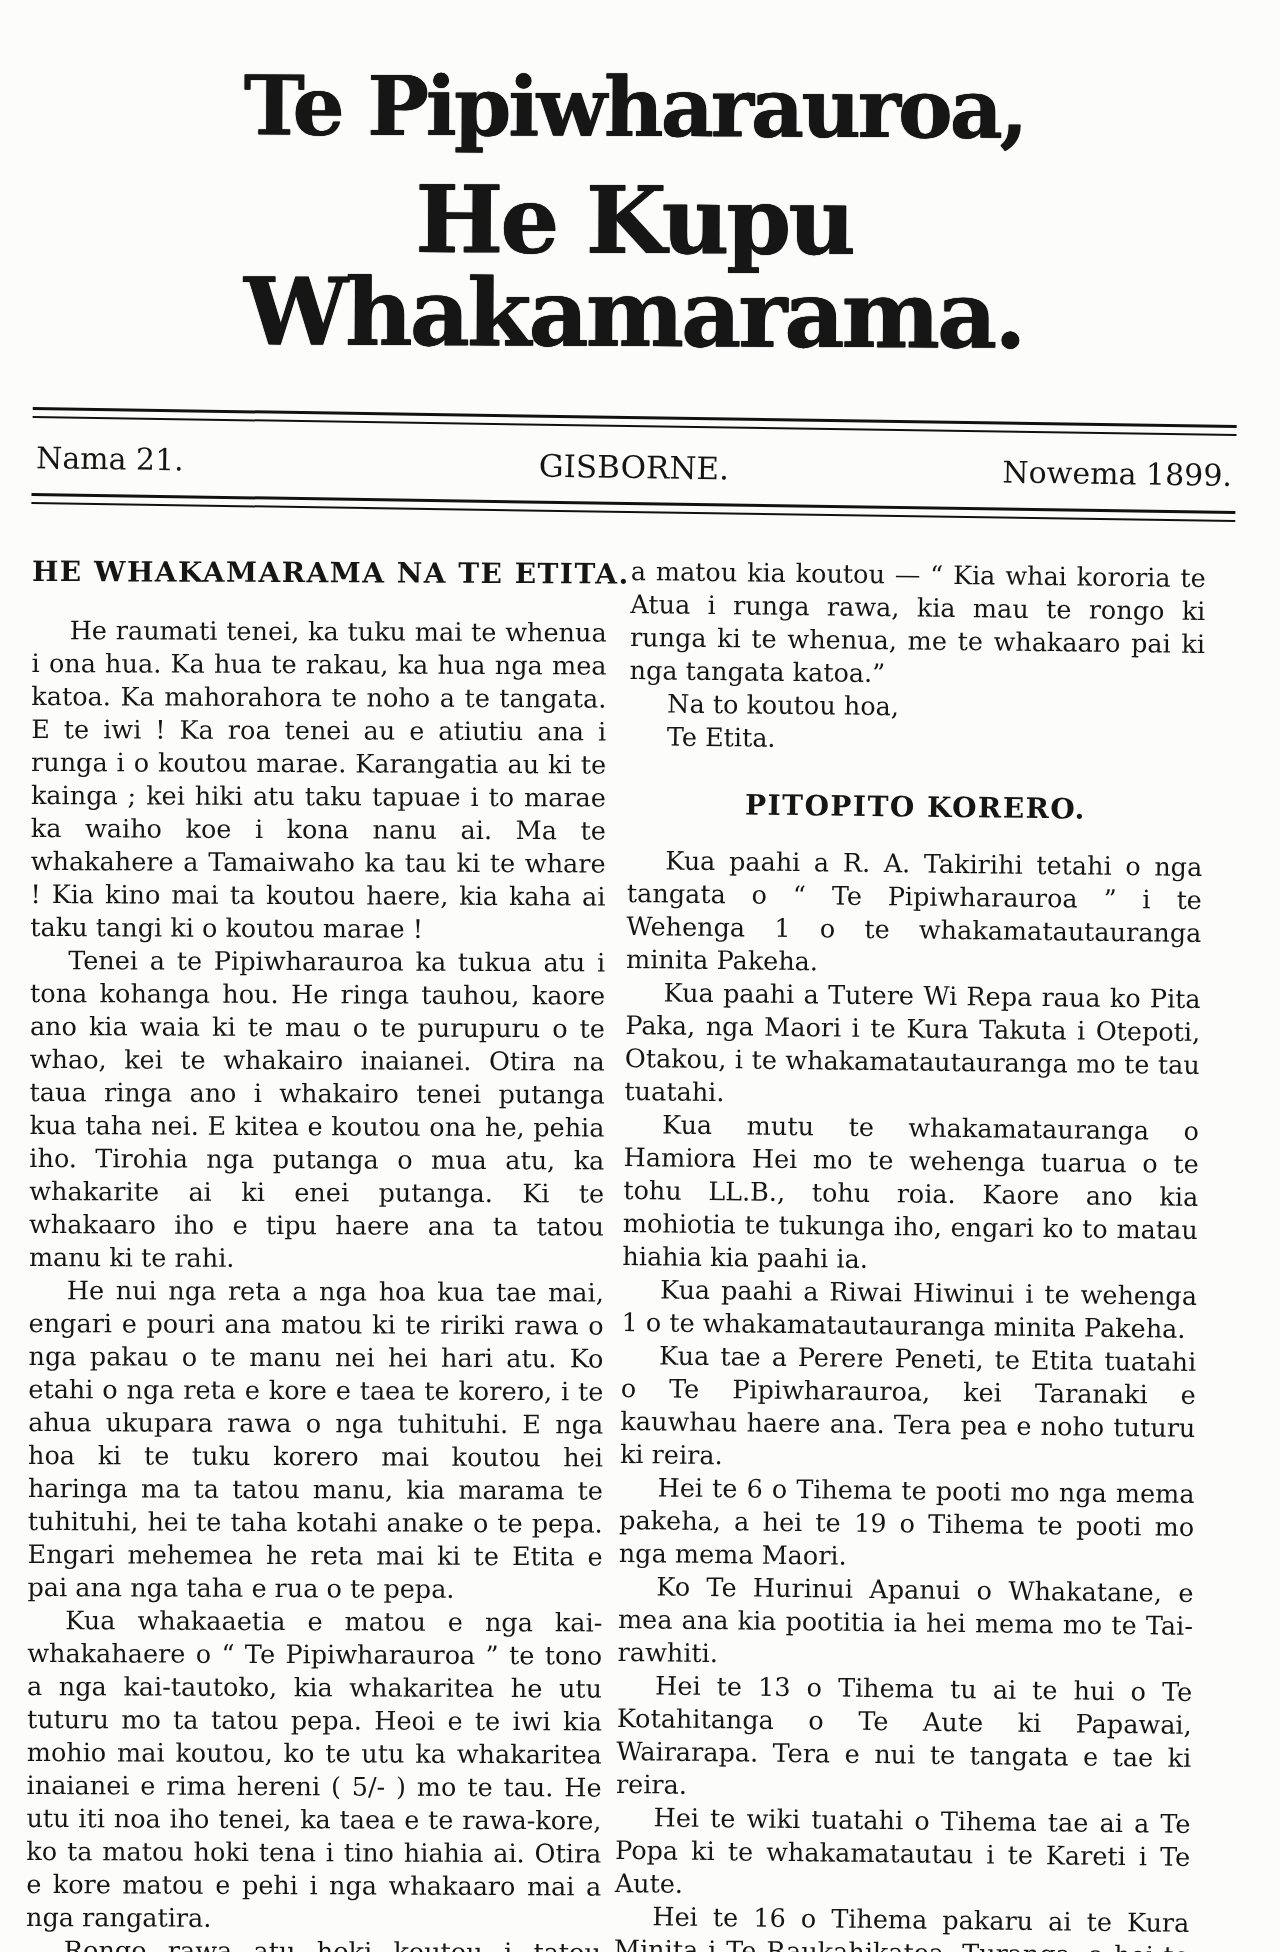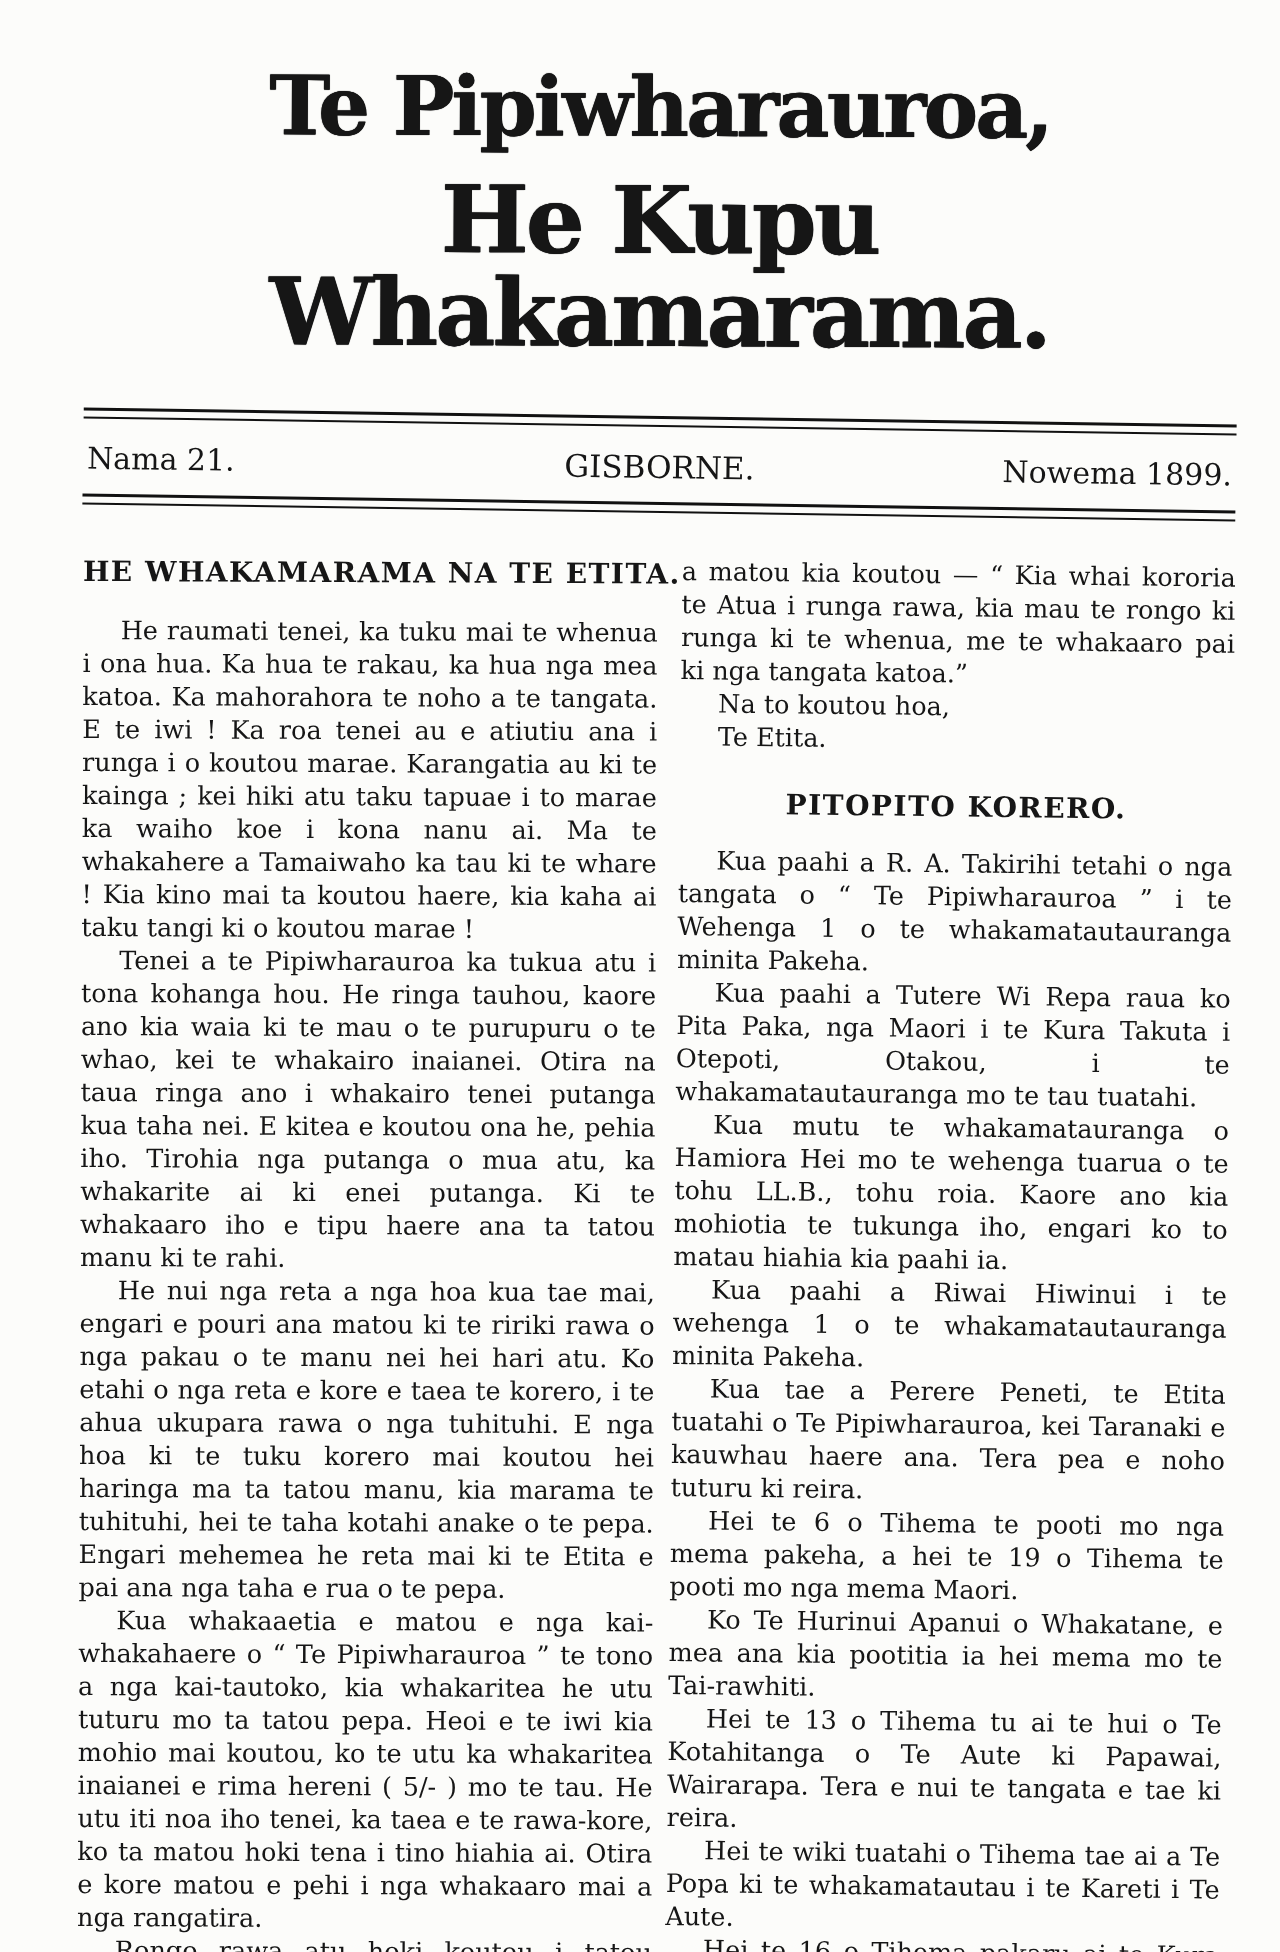--- a/index.html
+++ b/index.html
@@ -10,21 +10,21 @@
   .page {
     position: relative;
     width: 1280px;
     height: 1952px;
     margin: 0 auto;
     background: #fcfcfa;
     color: #161616;
     font-family: "DejaVu Serif", "Liberation Serif", serif;
     overflow: hidden;
     box-sizing: border-box;
-    padding: 66px 44px 0 83px;
+    padding: 66px 44px 0 32px;
   }
 
   
   .title-block {
     text-align: center;
     transform: rotate(0.25deg);
   }
   .title-line1 {
     font-size: 82px;
     line-height: 1.0;

